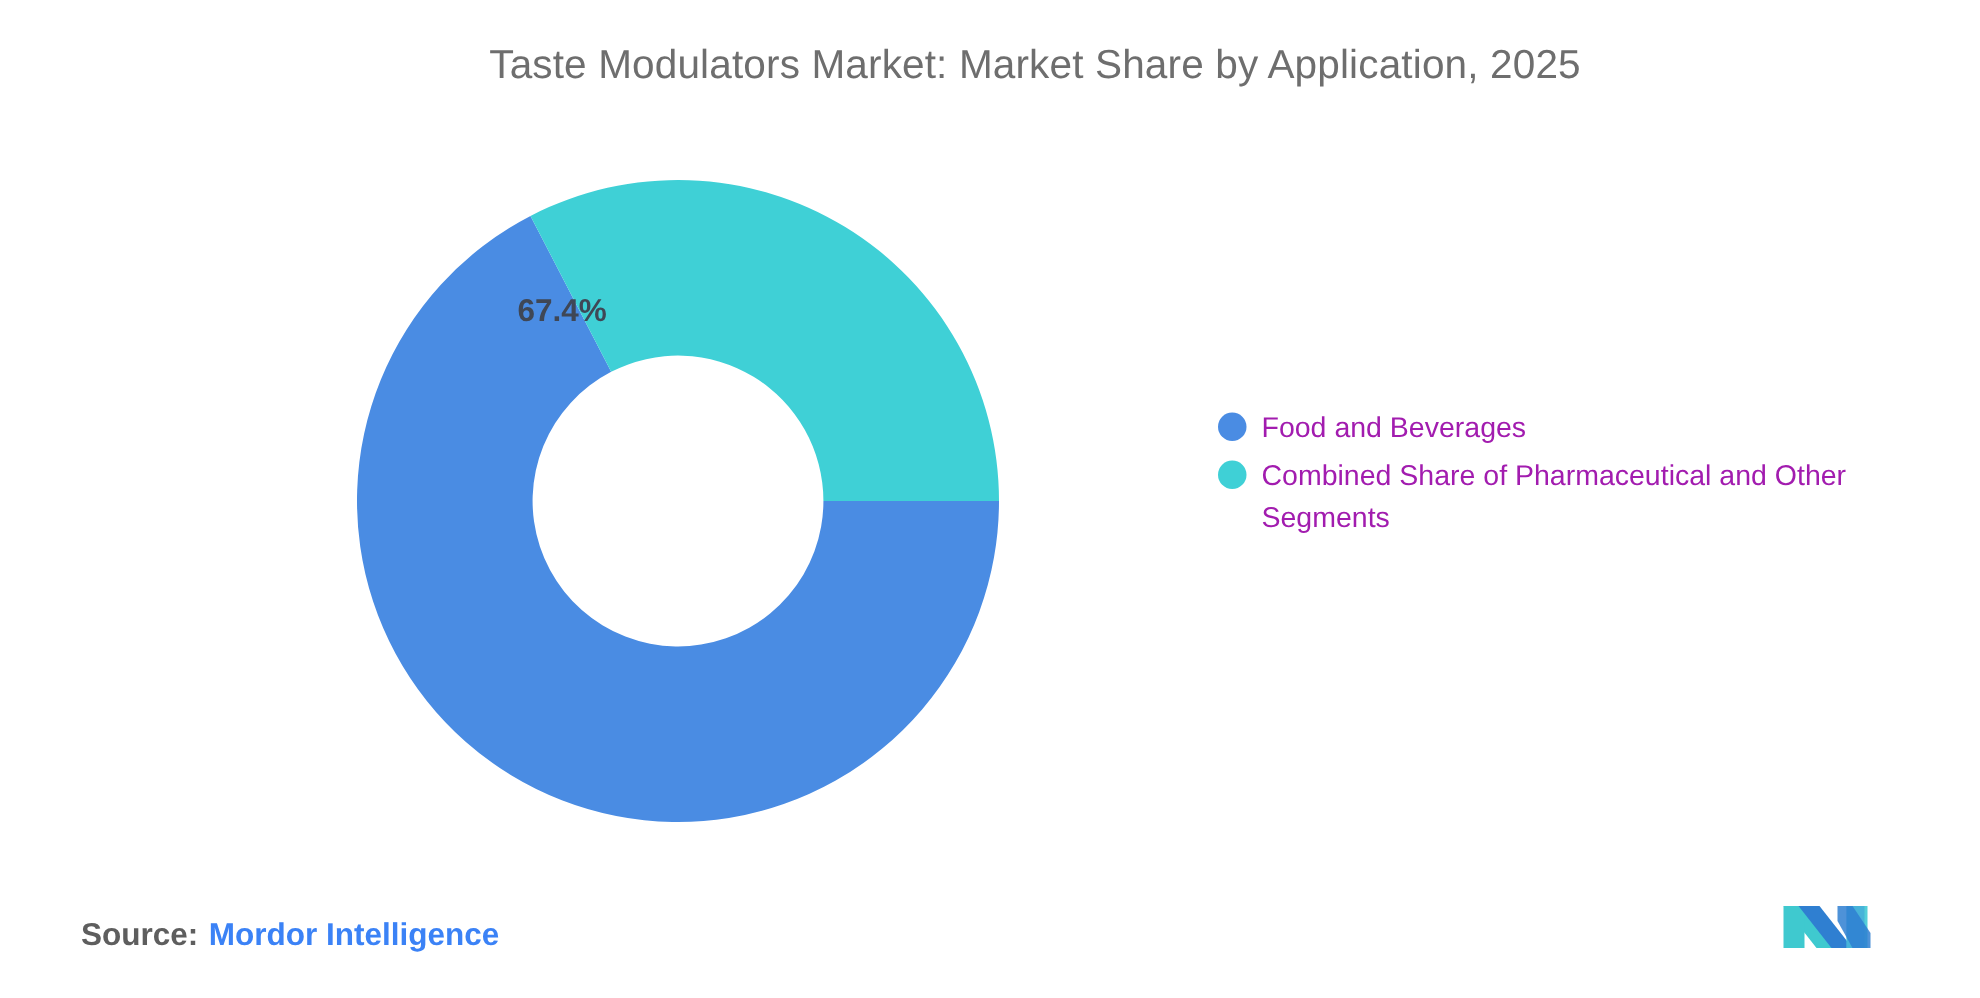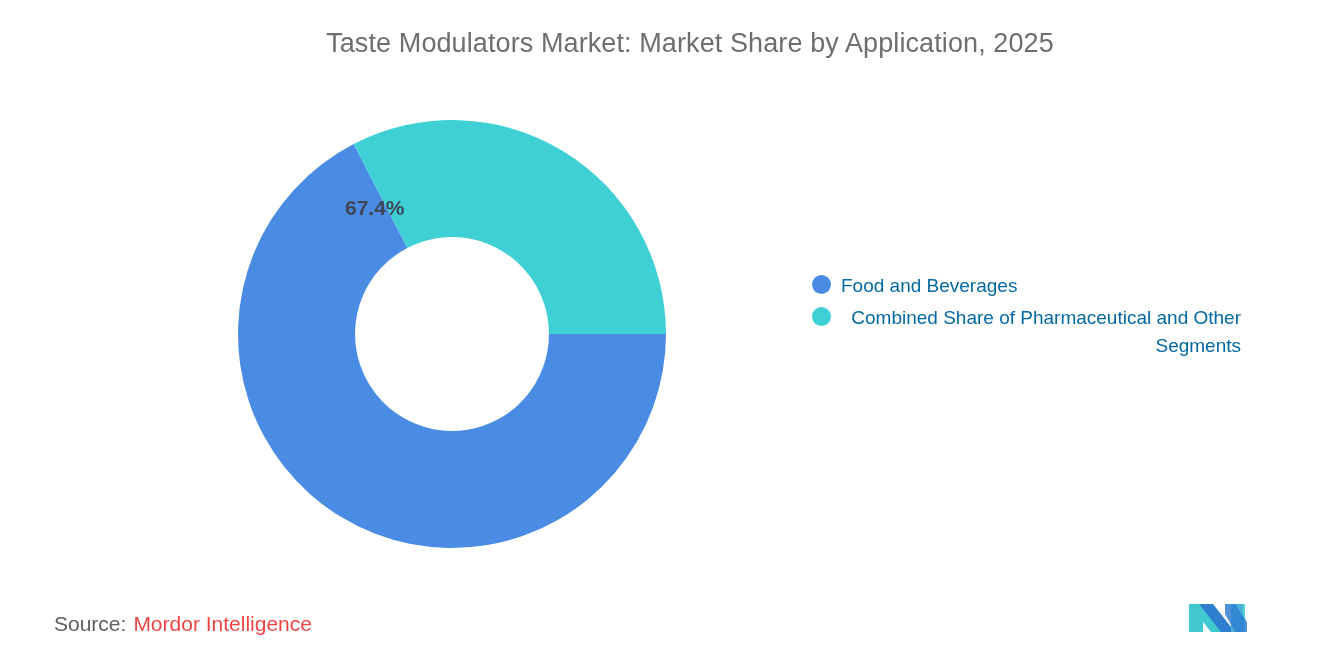--- a/index.html
+++ b/index.html
@@ -72,42 +72,41 @@
     flex: 0 0 auto;
     width: 19px;
     height: 19px;
     border-radius: 50%;
     margin-top: 3px;
     margin-right: 10px;
   }
   .legend-label {
     font-size: 19px;
     font-weight: 400;
-    color: #0369a1;
+    color: #a21caf;
     line-height: 28px;
     max-width: 400px;
-    text-align: right;
   }
 
   
   #source-line {
     position: absolute;
     left: 54px;
     top: 612px;
     font-size: 21px;
     color: #6e6e6e;
     white-space: nowrap;
   }
   #source-prefix {
-    font-weight: 400;
+    font-weight: 700;
     color: #5e5e5e;
   }
   #source-value {
-    font-weight: 400;
-    color: #ef4444;
+    font-weight: 700;
+    color: #3b82f6;
     margin-left: 7px;
   }
 
   #brand-logo {
     position: absolute;
     left: 1185px;
     top: 598px;
     width: 72px;
     height: 38px;
   }

